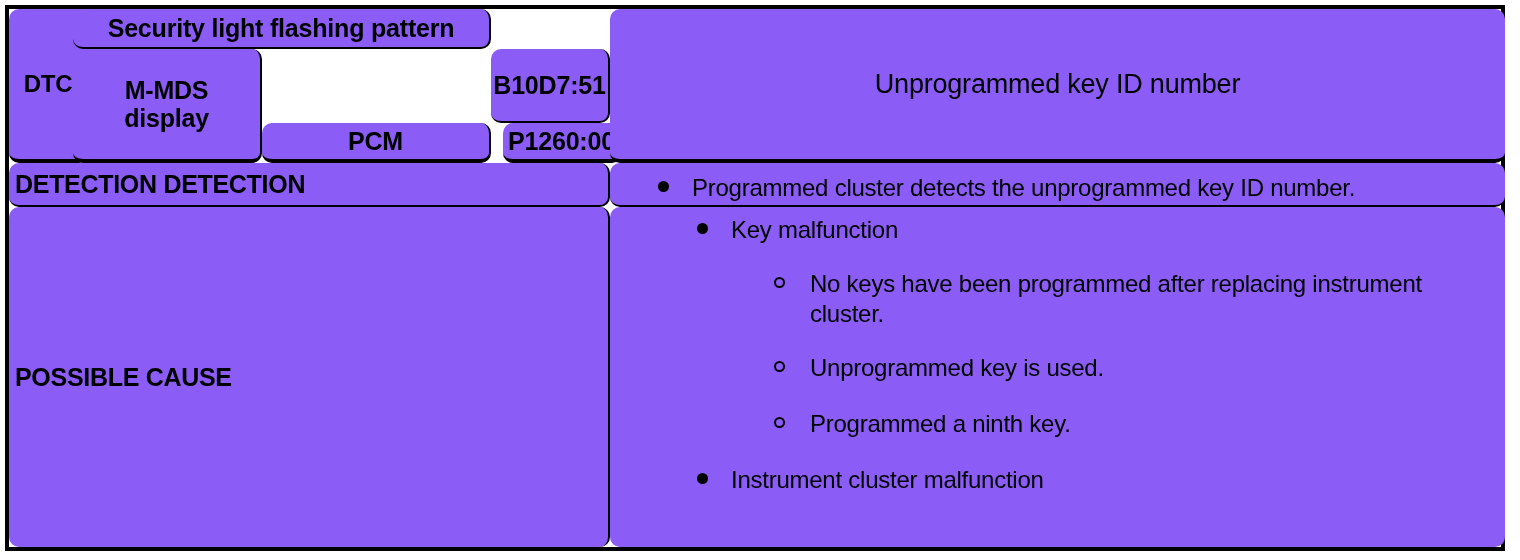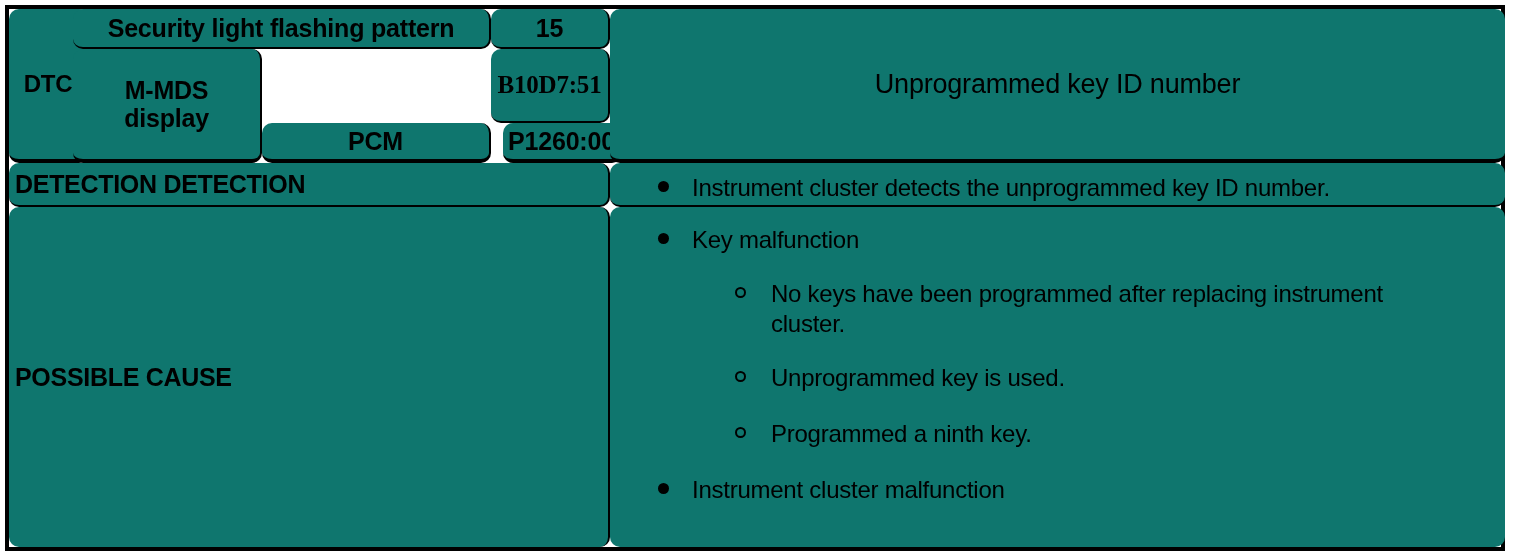--- a/index.html
+++ b/index.html
@@ -30,21 +30,21 @@
   .inner {
     position: relative;
     width: 100%;
     height: 100%;
   }
 
   
   .cell {
     position: absolute;
     box-sizing: border-box;
-    background: #0f766e;
+    background: #8b5cf6;
     overflow: hidden;
     border-radius: 10px;
   }
   .bd-r { border-right: 2px solid #000; }
   .bd-b { border-bottom: 2px solid #000; }
   .bd-b-thick { border-bottom: 4px solid #000; }
 
   .ctr {
     display: flex;
     align-items: center;
@@ -146,32 +146,29 @@
 <div class="sheet">
   <div class="inner">
 
     <div class="cell ctr bd-r bd-b-thick dtc-label" style="left:0px; top:0px; width:80px; height:154px;">
       <span>DTC</span>
     </div>
 
     <div class="cell ctr bd-r bd-b hdr-text" style="left:64px; top:0px; width:418px; height:40px;">
       <span>Security light flashing pattern</span>
     </div>
-    <div class="cell ctr bd-r bd-b hdr-text" style="left:482px; top:0px; width:119px; height:40px;">
-      <span>15</span>
-    </div>
 
     <div class="cell ctr bd-r bd-b-thick hdr-text" style="left:64px; top:40px; width:189px; height:114px;">
       <span>
         <span>M-MDS</span><br>
         <span>display</span>
       </span>
     </div>
 
-    <div class="cell ctr bd-r bd-b hdr-text" style="left:482px; top:40px; width:119px; height:74px;font-family:Liberation Serif, serif;">
+    <div class="cell ctr bd-r bd-b hdr-text" style="left:482px; top:40px; width:119px; height:74px;">
       <span>B10D7:51</span>
     </div>
 
     <div class="cell ctr bd-r bd-b-thick hdr-text" style="left:253px; top:114px; width:229px; height:40px;">
       <span>PCM</span>
     </div>
     <div class="cell ctr bd-r bd-b-thick hdr-text" style="left:494px; top:114px; width:119px; height:40px;">
       <span>P1260:00</span>
     </div>
 
@@ -179,30 +176,30 @@
       <span>Unprogrammed key ID number</span>
     </div>
 
     <div class="cell lft bd-r bd-b rowlabel" style="left:0px; top:154px; width:601px; height:44px;">
       <span>DETECTION DETECTION</span>
     </div>
     <div class="cell bd-b" style="left:601px; top:154px; width:895px; height:44px;">
       <div class="bullets" style="left:0; top:10px; width:100%;">
         <div class="bullet-row lvl1">
           <span class="mk"><span class="dot"></span></span>
-          <span class="tx">Instrument cluster detects the unprogrammed key ID number.</span>
+          <span class="tx">Programmed cluster detects the unprogrammed key ID number.</span>
         </div>
       </div>
     </div>
 
     <div class="cell bd-r rowlabel" style="left:0px; top:198px; width:601px; height:340px; display:flex; align-items:center; justify-content:flex-start;">
       <span>POSSIBLE CAUSE</span>
     </div>
     <div class="cell" style="left:601px; top:198px; width:895px; height:340px;">
-      <div class="bullets" style="left:0; top:18px; width:100%;">
+      <div class="bullets" style="left:0; top:8px; width:100%;padding-left:39px;">
 
         <div class="bullet-row lvl1" style="margin-top:0px;">
           <span class="mk"><span class="dot"></span></span>
           <span class="tx">Key malfunction</span>
         </div>
 
         <div class="bullet-row lvl2" style="margin-top:24px; max-width:690px;">
           <span class="mk"><span class="ring"></span></span>
           <span class="tx">No keys have been programmed after replacing instrument cluster.</span>
         </div>

